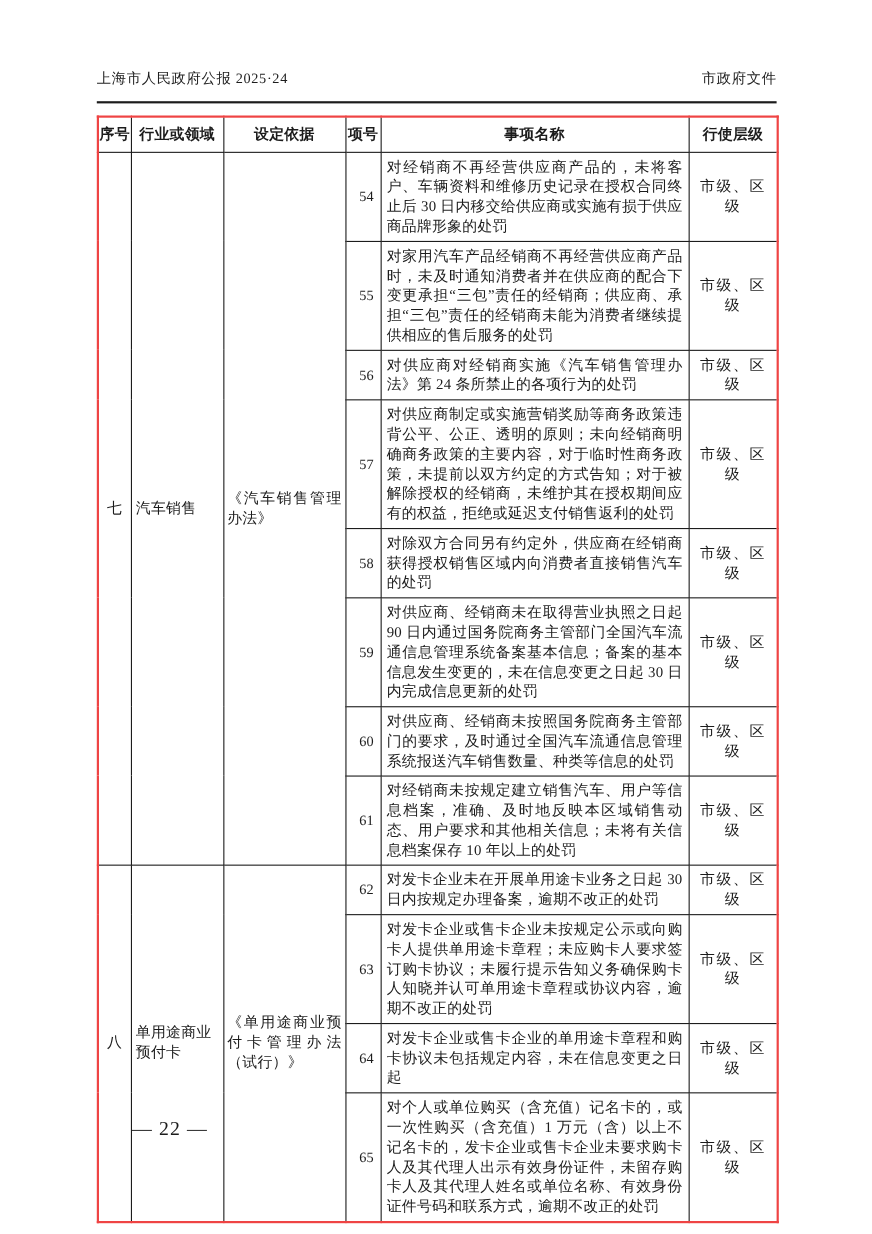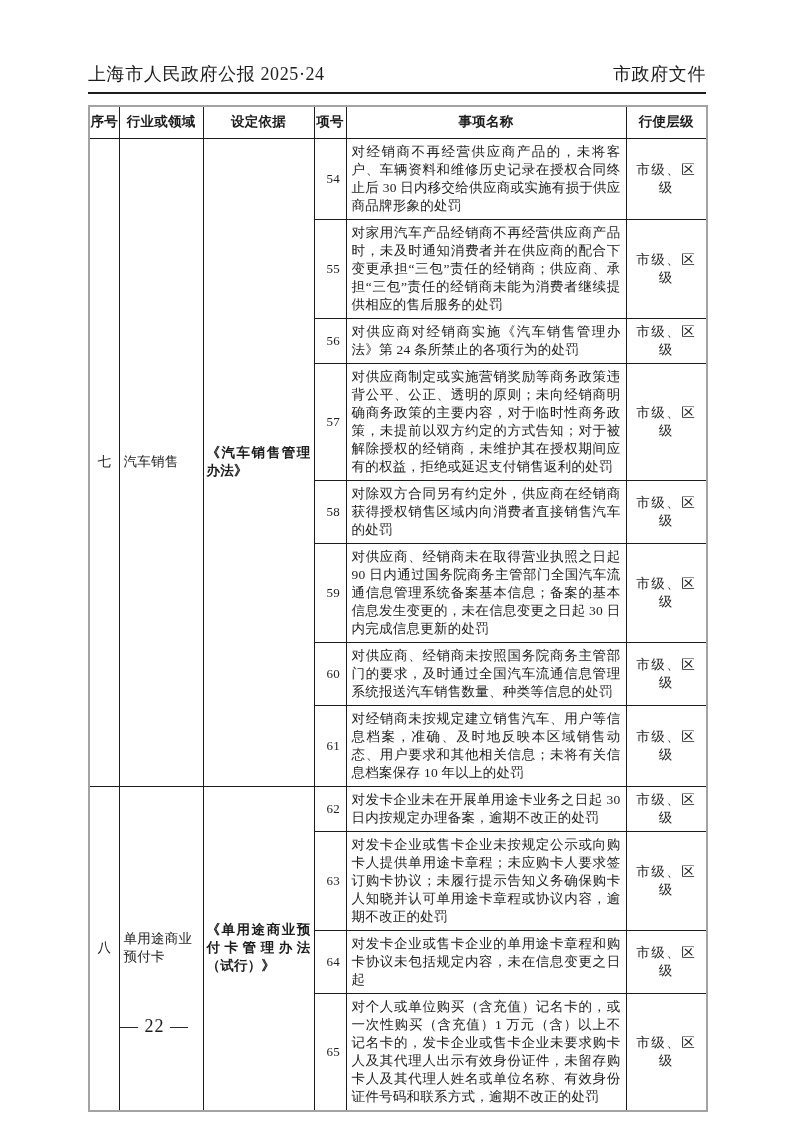--- a/index.html
+++ b/index.html
@@ -15,56 +15,56 @@
     overflow: hidden;
   }
   .doc-header {
     position: absolute;
     left: 88px;
     top: 62px;
     width: 618px;
     display: flex;
     justify-content: space-between;
     align-items: center;
-    font-size: 18px;
+    font-size: 13px;
     letter-spacing: 0.6px;
   }
   .header-rule {
     position: absolute;
     left: 88px;
     top: 92px;
     width: 618px;
     border-top: 2px solid #1c1c1c;
   }
   table.penalty-table {
     position: absolute;
     left: 88px;
     top: 105px;
     width: 618px;
     border-collapse: collapse;
-    border: 2px solid #a3a3a3;
+    border: 2px solid #ef4444;
     table-layout: fixed;
   }
   .penalty-table th, .penalty-table td {
     border: 1px solid #1c1c1c;
     font-size: 13.5px;
     line-height: 18px;
     letter-spacing: 0.25px;
     vertical-align: middle;
     overflow: hidden;
   }
   .penalty-table th {
     font-weight: bold;
     text-align: center;
     padding: 2px 0;
     height: 32px;
   }
   td.c-serial { text-align: center; padding: 2px 1px; }
   td.c-industry { padding: 2px 4px; }
-  td.c-basis { text-align: justify; padding: 4px 3px; font-weight: bold; }
+  td.c-basis { text-align: justify; padding: 4px 3px; }
   td.c-no { text-align: center; padding: 2px 12px; font-size: 13px; }
   td.c-name { text-align: justify; padding: 4px 5px; }
   td.c-level { text-align: center; padding: 2px 6px; letter-spacing: 1.5px; }
   .doc-footer {
     position: absolute;
     left: 92px;
     top: 1016px;
     font-size: 18px;
     letter-spacing: 1px;
     margin-left: 28px;

